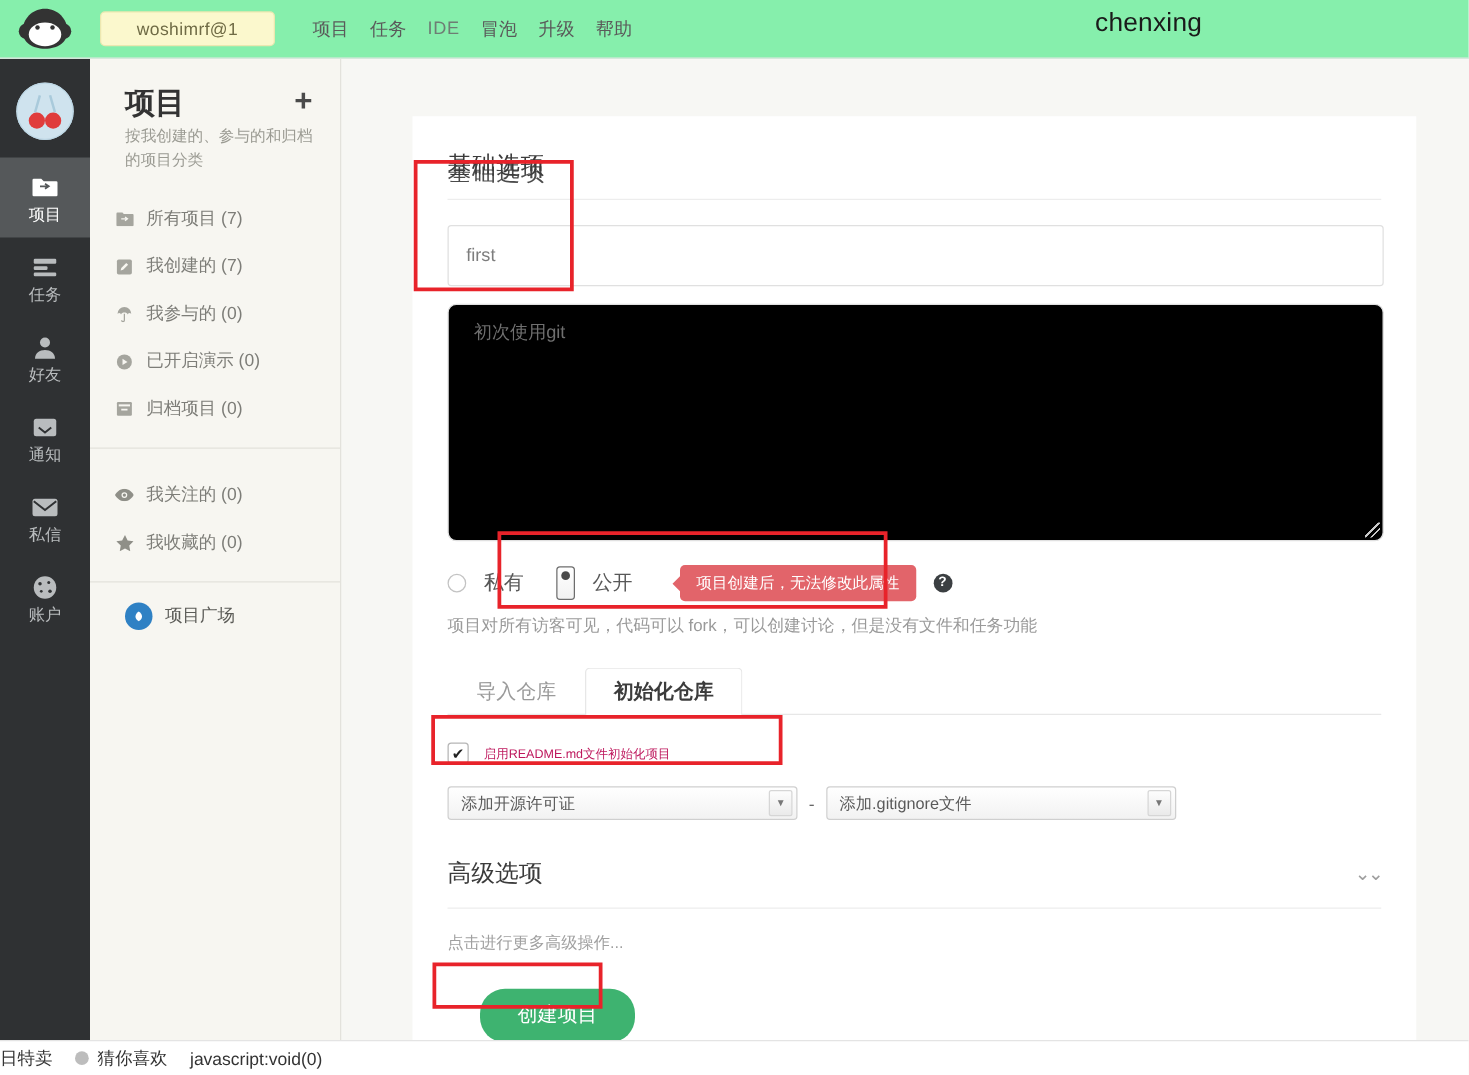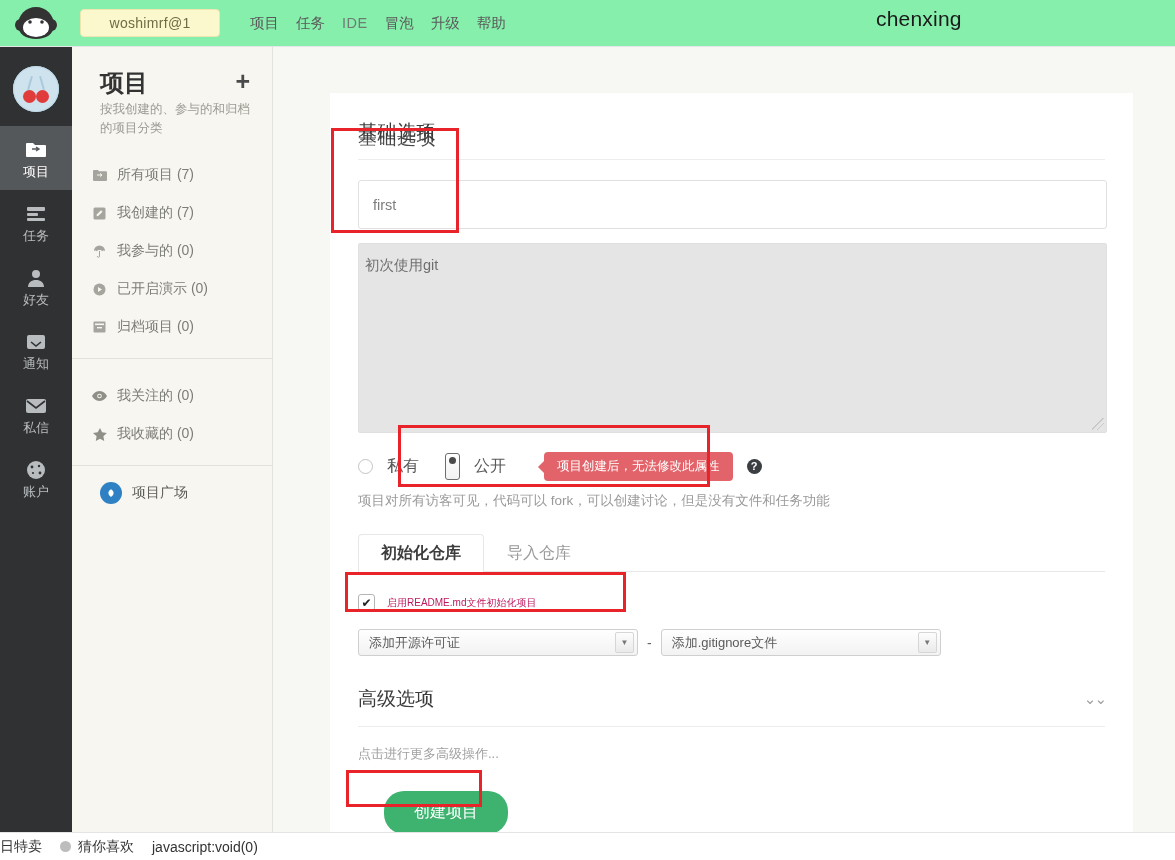--- a/index.html
+++ b/index.html
@@ -107,23 +107,23 @@
   .hr{ height:1px; background:#ededed; margin:14px 0 0 0;}
 
   .txt-input{
     width:749px; height:49px; margin-top:20px;
     border:1px solid #e0e0e0; border-radius:3px;
     padding:0 14px; font-size:14.5px; color:#7d7d7d;
     display:flex; align-items:center; background:#fff;
   }
   .txt-area{
     width:749px; height:190px; margin-top:14px;
-    border:1px solid #e0e0e0; border-radius:2px;
-    padding:12px 6px; font-size:14.5px; color:#6f6f6f;
-    background:#e5e5e5; position:relative;
+    border:1px solid #e0e0e0; border-radius:7px;
+    padding:12px 20px; font-size:14.5px; color:#6f6f6f;
+    background:#000000; position:relative;
   }
   .txt-area .grip{
     position:absolute; right:2px; bottom:2px; width:12px; height:12px;
     background:
       linear-gradient(135deg, transparent 45%, #c9c9c9 45%, #c9c9c9 52%, transparent 52%),
       linear-gradient(135deg, transparent 68%, #c9c9c9 68%, #c9c9c9 75%, transparent 75%);
   }
 
   .radio-row{ display:flex; align-items:center; gap:0; margin-top:20px; height:26px;}
   .radio-opt{ display:flex; align-items:center; gap:14px; cursor:pointer; margin-right:26px;}
@@ -447,22 +447,22 @@
         <span class="rdo sel"></span>
         <span class="rlabel">公开</span>
       </div>
       <div class="tip">项目创建后，无法修改此属性</div>
       <div class="qmark">?</div>
     </div>
 
     <div class="vis-desc">项目对所有访客可见，代码可以 fork，可以创建讨论，但是没有文件和任务功能</div>
 
     <div class="tabs">
+      <div class="tab">导入仓库</div>
       <div class="tab active">初始化仓库</div>
-      <div class="tab">导入仓库</div>
     </div>
 
     <div class="chk-row">
       <span class="chk">✔</span>
       <span class="chk-lbl">启用README.md文件初始化项目</span>
     </div>
 
     <div class="sel-row">
       <div class="sel lic">
         <span>添加开源许可证</span>

